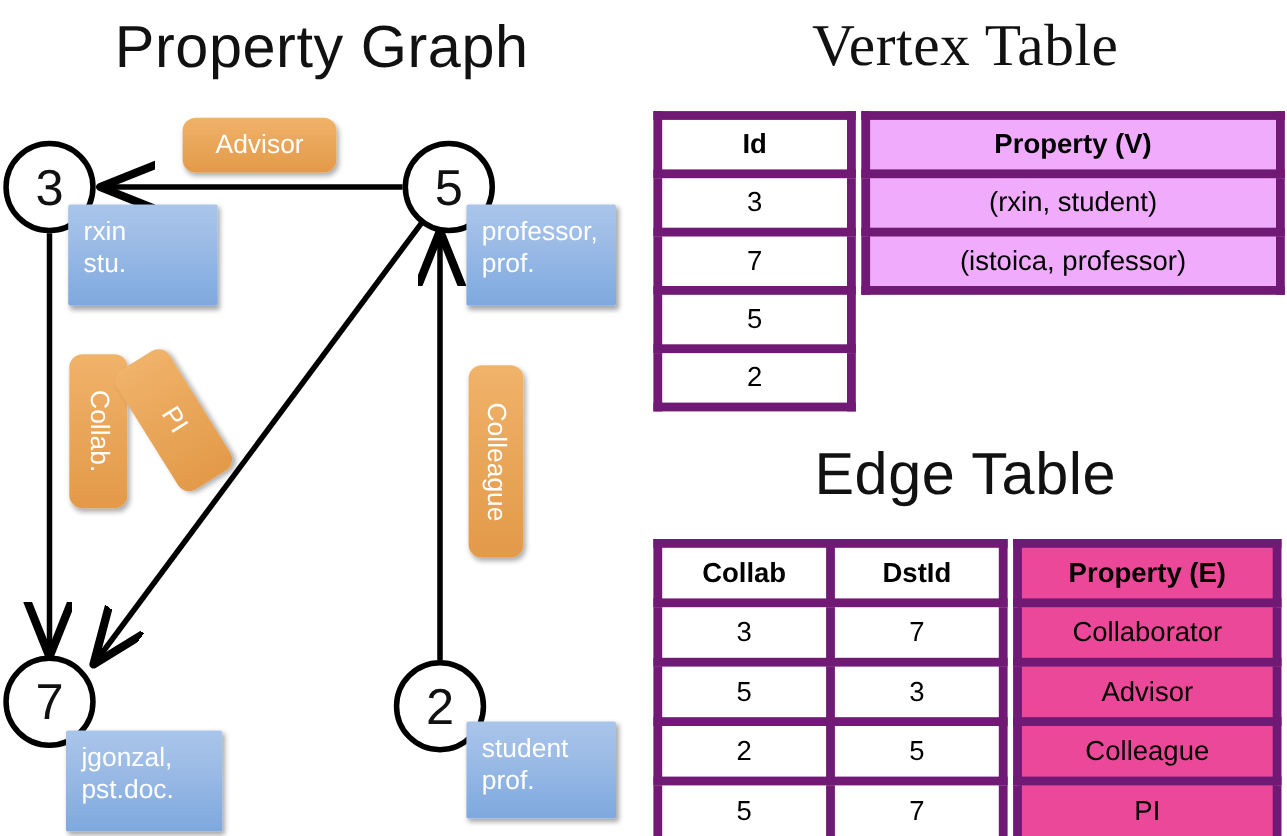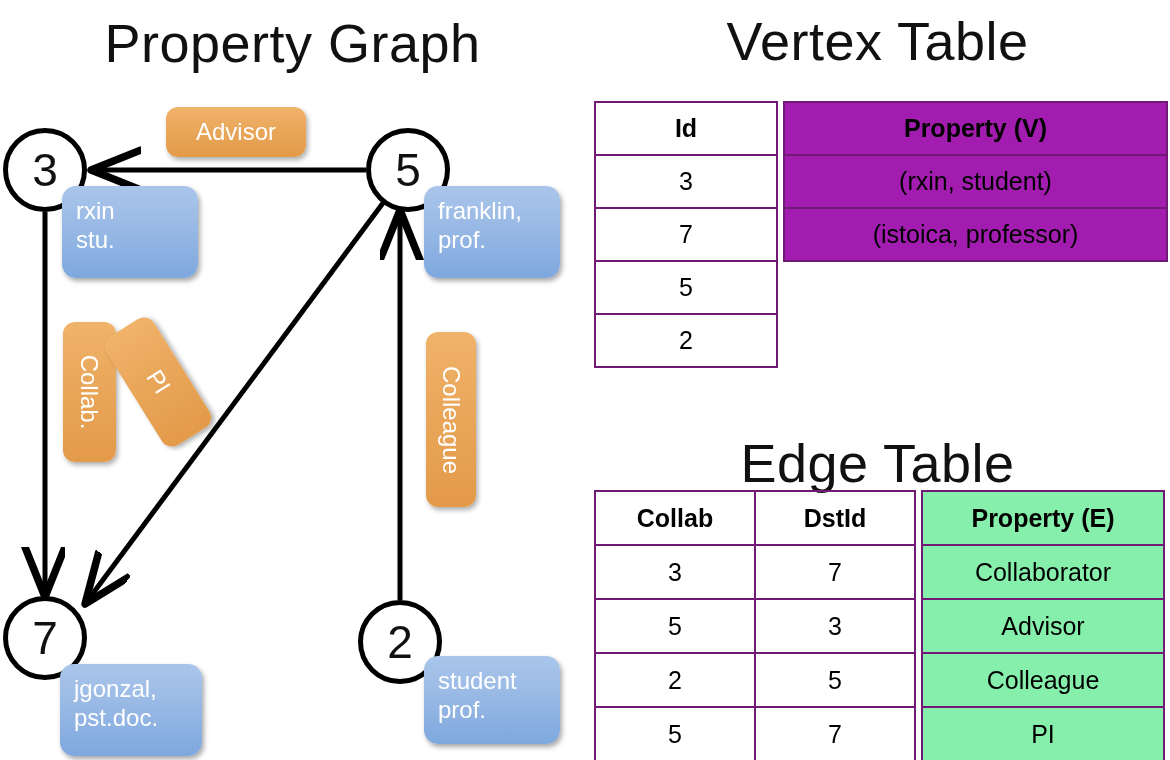--- a/index.html
+++ b/index.html
@@ -15,22 +15,22 @@
     position:absolute;
     font-family:"Liberation Sans","DejaVu Sans",sans-serif;
     font-weight:300;
     font-size:54px;
     letter-spacing:.5px;
     color:#111;
     white-space:nowrap;
     text-align:center;
   }
   #title-property-graph{left:0;top:12px;width:585px;}
-  #title-vertex-table{left:585px;top:10px;width:585px;}
-  #title-edge-table{left:585px;top:400px;width:585px;margin-top:32px;}
+  #title-vertex-table{left:585px;top:10px;width:585px;font-family:Liberation Serif, serif;}
+  #title-edge-table{left:585px;top:400px;width:585px;}
 
   
   #graph-svg{position:absolute;left:0;top:0;width:585px;height:760px;}
 
   
   .node{
     position:absolute;
     width:84px;height:84px;
     border:5px solid #000;
     border-radius:50%;
@@ -42,21 +42,21 @@
     line-height:1;
   }
   #node-3{left:3px;top:128px;}
   #node-5{left:366px;top:128px;}
   #node-7{left:3px;top:596px;}
   #node-2{left:358px;top:600px;}
 
   
   .prop-box{
     position:absolute;
-    border-radius:14px;
+    border-radius:2px;
     background:linear-gradient(180deg,#a9c5ea 0%,#9dbce6 35%,#7ea8de 100%);
     box-shadow:2px 3px 5px rgba(0,0,0,.35);
     color:#ffffff;
     font-size:24px;
     line-height:1.22;
     padding:10px 14px;
     box-sizing:border-box;
     font-weight:400;
   }
   #box-rxin{left:62px;top:186px;width:136px;height:92px;}
@@ -88,29 +88,29 @@
 
   
   .tbl{
     position:absolute;
     border-collapse:collapse;
     table-layout:fixed;
     font-size:25px;
     font-weight:400;
   }
   .tbl td,.tbl th{
-    border:2px solid #701a75;
+    border:8px solid #701a75;
     text-align:center;
     box-sizing:border-box;
     font-weight:400;
     padding:0;
   }
   .tbl th{font-weight:700;}
-  .blue-cell{background:#a21caf;}
-  .orange-cell{background:#86efac;}
+  .blue-cell{background:#f0abfc;}
+  .orange-cell{background:#ec4899;}
 
   
   #vertex-id-tbl{left:594px;top:101px;width:184px;}
   #vertex-id-tbl td,#vertex-id-tbl th{height:53px;}
   #vertex-prop-tbl{left:783px;top:101px;width:385px;}
   #vertex-prop-tbl td,#vertex-prop-tbl th{height:53px;}
 
   
   #edge-sd-tbl{left:594px;top:490px;width:322px;}
   #edge-sd-tbl td,#edge-sd-tbl th{height:54px;}
@@ -153,21 +153,21 @@
   </div>
   <div class="node" id="node-2">
     <span>2</span>
   </div>
 
   <div class="prop-box" id="box-rxin">
     <div>rxin</div>
     <div>stu.</div>
   </div>
   <div class="prop-box" id="box-franklin">
-    <div>franklin,</div>
+    <div>professor,</div>
     <div>prof.</div>
   </div>
   <div class="prop-box" id="box-jgonzal">
     <div>jgonzal,</div>
     <div>pst.doc.</div>
   </div>
   <div class="prop-box" id="box-istoica">
     <div>student</div>
     <div>prof.</div>
   </div>

